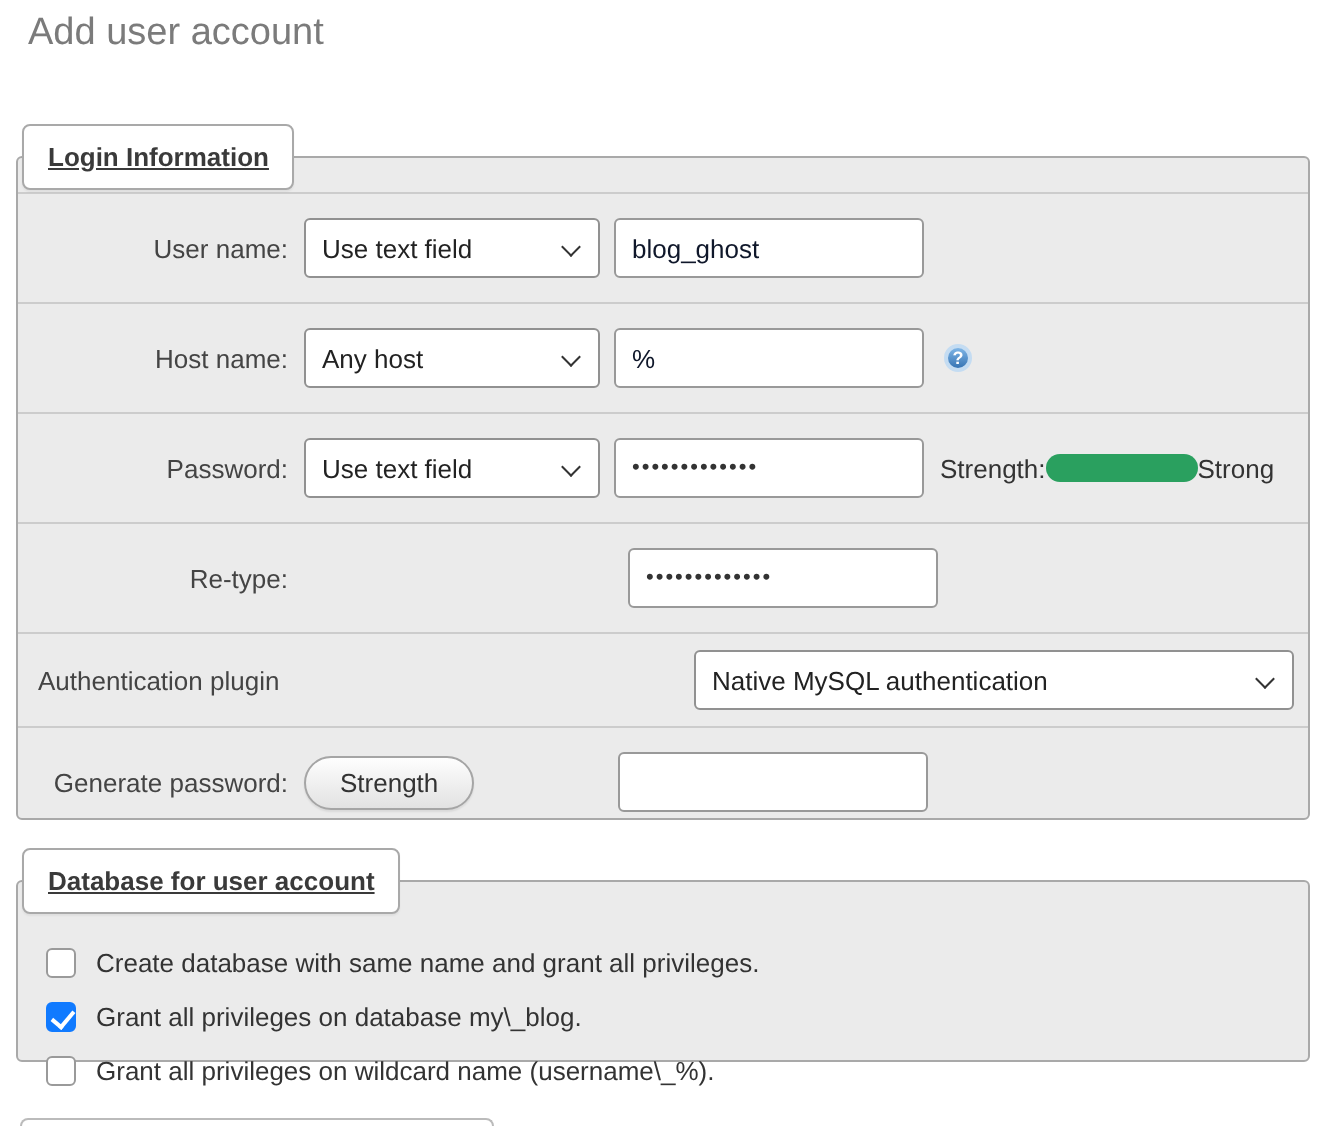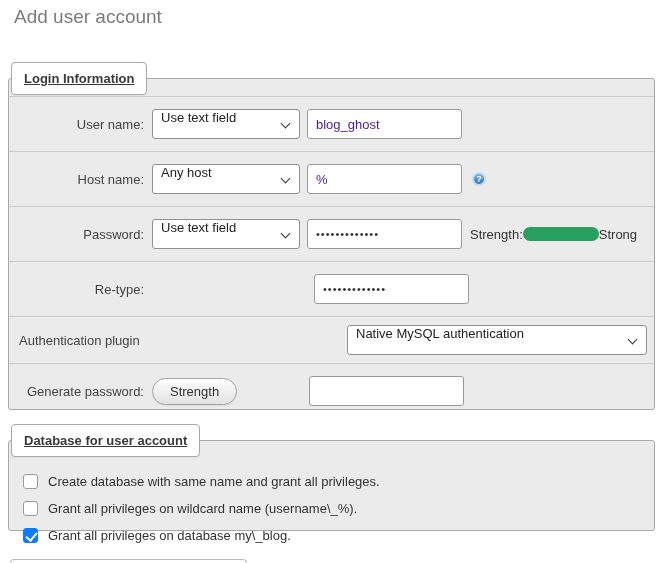--- a/index.html
+++ b/index.html
@@ -21,30 +21,30 @@
 
   #login-fieldset{top:78px; height:332px; padding-top:17px;}
   #db-fieldset{top:440px; height:91px; padding-top:27px;}
 
   .frow{display:flex; align-items:center; padding:12px 0; border-top:1px solid var(--row-sep);}
   .frow:first-of-type{border-top:none;}
   .row-auth{padding:8px 0;gap:40px;}
   .col-label{flex:0 0 135px; text-align:right; padding-right:0; margin-right:8px; color:#444;}
   .col-label-wide{flex:0 0 290px; text-align:left; padding-left:10px; margin-right:8px; color:#444;}
 
-  .select{position:relative; display:flex; align-items:flex-start; width:148px; height:30px;
+  .select{position:relative; display:flex; align-items:center; width:148px; height:30px;
     background:#fff; border:1px solid #919191; border-radius:3px; padding:0 22px 0 8px;
     margin-right:7px; color:#222; cursor:default;}
   .select .chev{position:absolute; right:10px; top:10px; width:7px; height:7px;
     border-right:1.5px solid #333; border-bottom:1.5px solid #333; transform:rotate(45deg);}
   .select-wide{width:333px;}
 
   input.tfield{width:155px; height:30px; background:#fff; border:1px solid #999;
     border-radius:3px; padding:0 8px; font-family:"Liberation Sans",sans-serif;
-    font-size:13px; color:#4c1d95;}
+    font-size:13px; color:#0f172a;}
   input.pwd{font-size:11px; letter-spacing:1px; color:#333;}
 
   .help-icon{display:inline-flex; align-items:center; justify-content:center;
     width:14px; height:14px; margin-left:10px; border-radius:50%;
     background:linear-gradient(#7fb5e6,#3674b4); border:2px solid #c4dcf2;
     color:#fff; font-size:9px; font-weight:bold; cursor:pointer;}
 
   .strength{display:flex; align-items:center; margin-left:8px; color:#333;}
   .strength-bar{width:76px; height:14px; border-radius:7px; background:var(--strength-green);}
 
@@ -132,25 +132,25 @@
 
   <div class="fieldset" id="db-fieldset">
     <div class="legend">Database for user account</div>
 
     <div class="cbrow">
       <input type="checkbox" class="cb" style="">
       <span class="cb-label">Create database with same name and grant all privileges.</span>
     </div>
 
     <div class="cbrow">
-      <input type="checkbox" class="cb" style="">
-      <span class="cb-label">Grant all privileges on wildcard name (username\_%).</span>
+      <input type="checkbox" class="cb" checked="" style="">
+      <span class="cb-label">Grant all privileges on database my\_blog.</span>
     </div>
 
     <div class="cbrow">
-      <input type="checkbox" class="cb" checked="" style="">
-      <span class="cb-label">Grant all privileges on database my\_blog.</span>
+      <input type="checkbox" class="cb" style="">
+      <span class="cb-label">Grant all privileges on wildcard name (username\_%).</span>
     </div>
   </div>
 
   <div class="next-legend-stub"></div>
 
 </div>
 
 </body></html>

